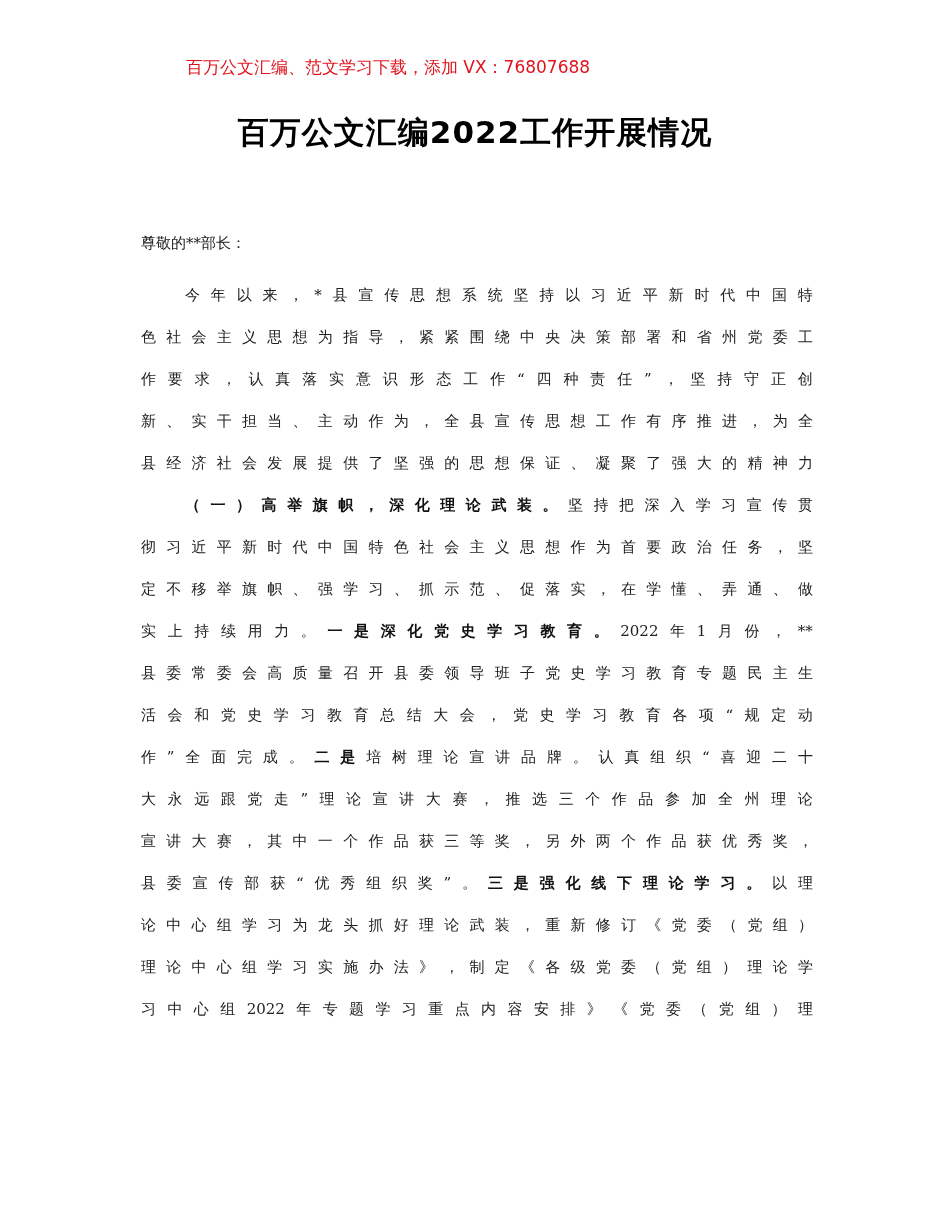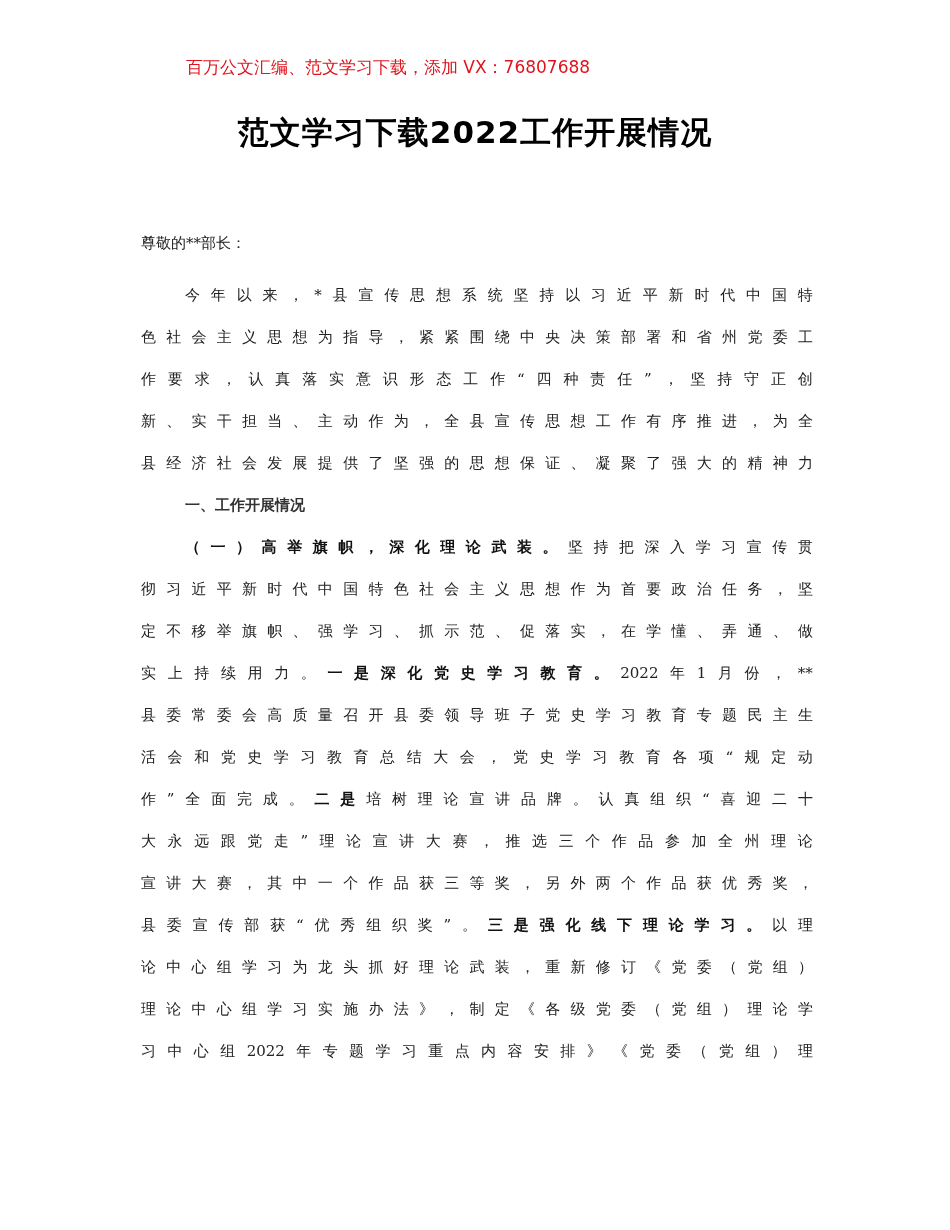--- a/index.html
+++ b/index.html
@@ -18,21 +18,21 @@
   .indent { padding-left: 44px; }
   .b { font-weight: bold; color: #111; }
   .gap-after { margin-bottom: 10px; }
 </style>
 </head>
 <body>
 
 <div class="banner">百万公文汇编、范文学习下载，添加 VX：76807688</div>
 
 <div class="title">
-  <span>范文学习下载</span><span class="num">2022</span><span>工作开展情况</span>
+  <span>百万公文汇编</span><span class="num">2022</span><span>工作开展情况</span>
 </div>
 
 <div class="page">
   <div class="line gap-after">尊敬的**部长：</div>
 
   <div id="intro">
       <div class="line just indent">
         <span class="c">今</span>
         <span class="c">年</span>
         <span class="c">以</span>
@@ -169,21 +169,20 @@
         <span class="c">了</span>
         <span class="c">强</span>
         <span class="c">大</span>
         <span class="c">的</span>
         <span class="c">精</span>
         <span class="c">神</span>
         <span class="c">力</span>
       </div>
     </div>
 
-  <div class="line indent b" style="color:#333;">一、工作开展情况</div>
 
   <div id="sub">
       <div class="line just indent">
         <span class="c b">（</span>
         <span class="c b">一</span>
         <span class="c b">）</span>
         <span class="c b">高</span>
         <span class="c b">举</span>
         <span class="c b">旗</span>
         <span class="c b">帜</span>

